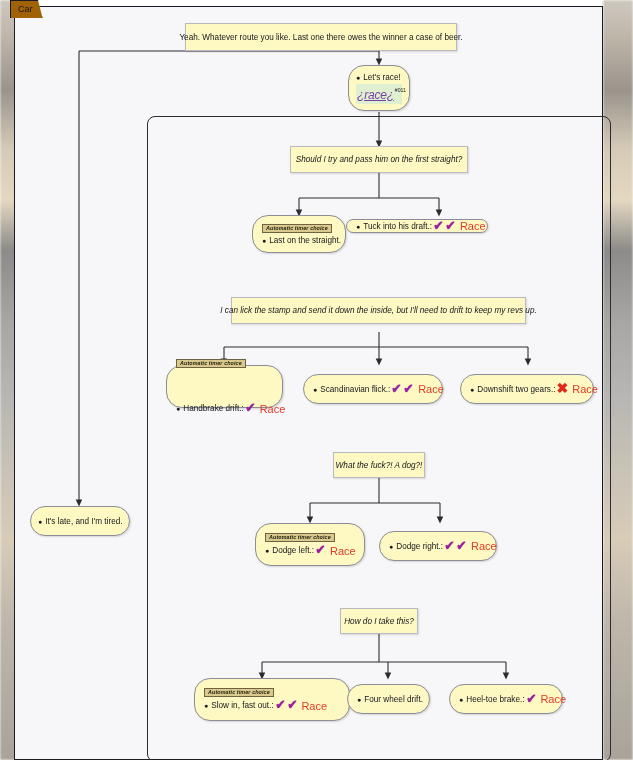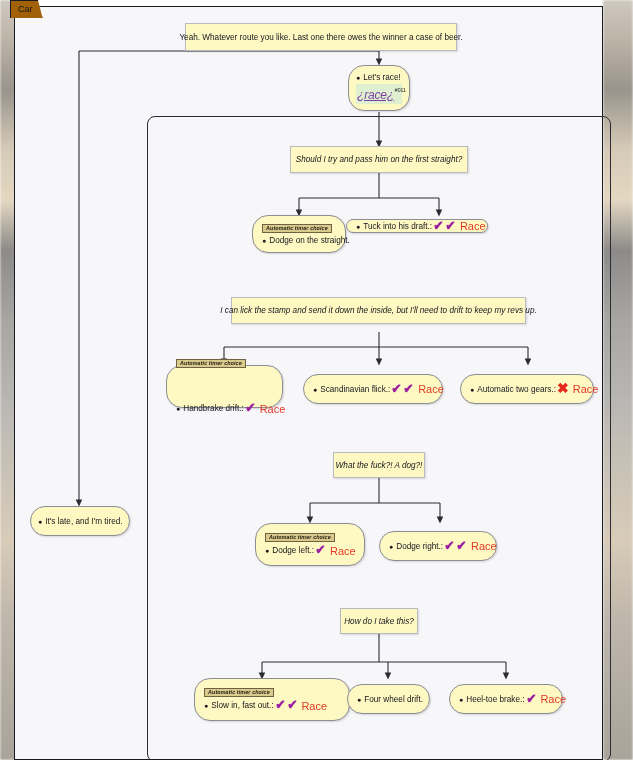--- a/index.html
+++ b/index.html
@@ -247,21 +247,21 @@
 </div>
 
 <div class="node box-rect narration" style="left:290px; top:146px; width:178px; height:27px;">
   <span class="txt">Should I try and pass him on the first straight?</span>
 </div>
 
 <div class="node box-round" style="left:252px; top:215px; width:94px; height:38px;">
   <span class="badge">Automatic timer choice</span>
   <div class="line">
     <span class="bullet">●</span>
-    <span class="label">Dodge on the straight.</span>
+    <span class="label">Last on the straight.</span>
   </div>
 </div>
 
 <div class="node box-round" style="left:346px; top:219px; width:142px; height:14px;">
   <div class="line">
     <span class="bullet">●</span>
     <span class="label">Tuck into his draft.:</span>
     <span class="check">✔</span>
     <span class="check">✔</span>
     <span class="race">Race</span>
@@ -288,21 +288,21 @@
     <span class="label">Scandinavian flick.:</span>
     <span class="check">✔</span>
     <span class="check">✔</span>
     <span class="race">Race</span>
   </div>
 </div>
 
 <div class="node box-round" style="left:460px; top:374px; width:134px; height:30px;">
   <div class="line">
     <span class="bullet">●</span>
-    <span class="label">Automatic two gears.:</span>
+    <span class="label">Downshift two gears.:</span>
     <span class="cross">✖</span>
     <span class="race">Race</span>
   </div>
 </div>
 
 <div class="node box-rect narration" style="left:333px; top:452px; width:92px; height:26px;">
   <span class="txt">What the fuck?! A dog?!</span>
 </div>
 
 <div class="node box-round" style="left:255px; top:523px; width:110px; height:43px;">

